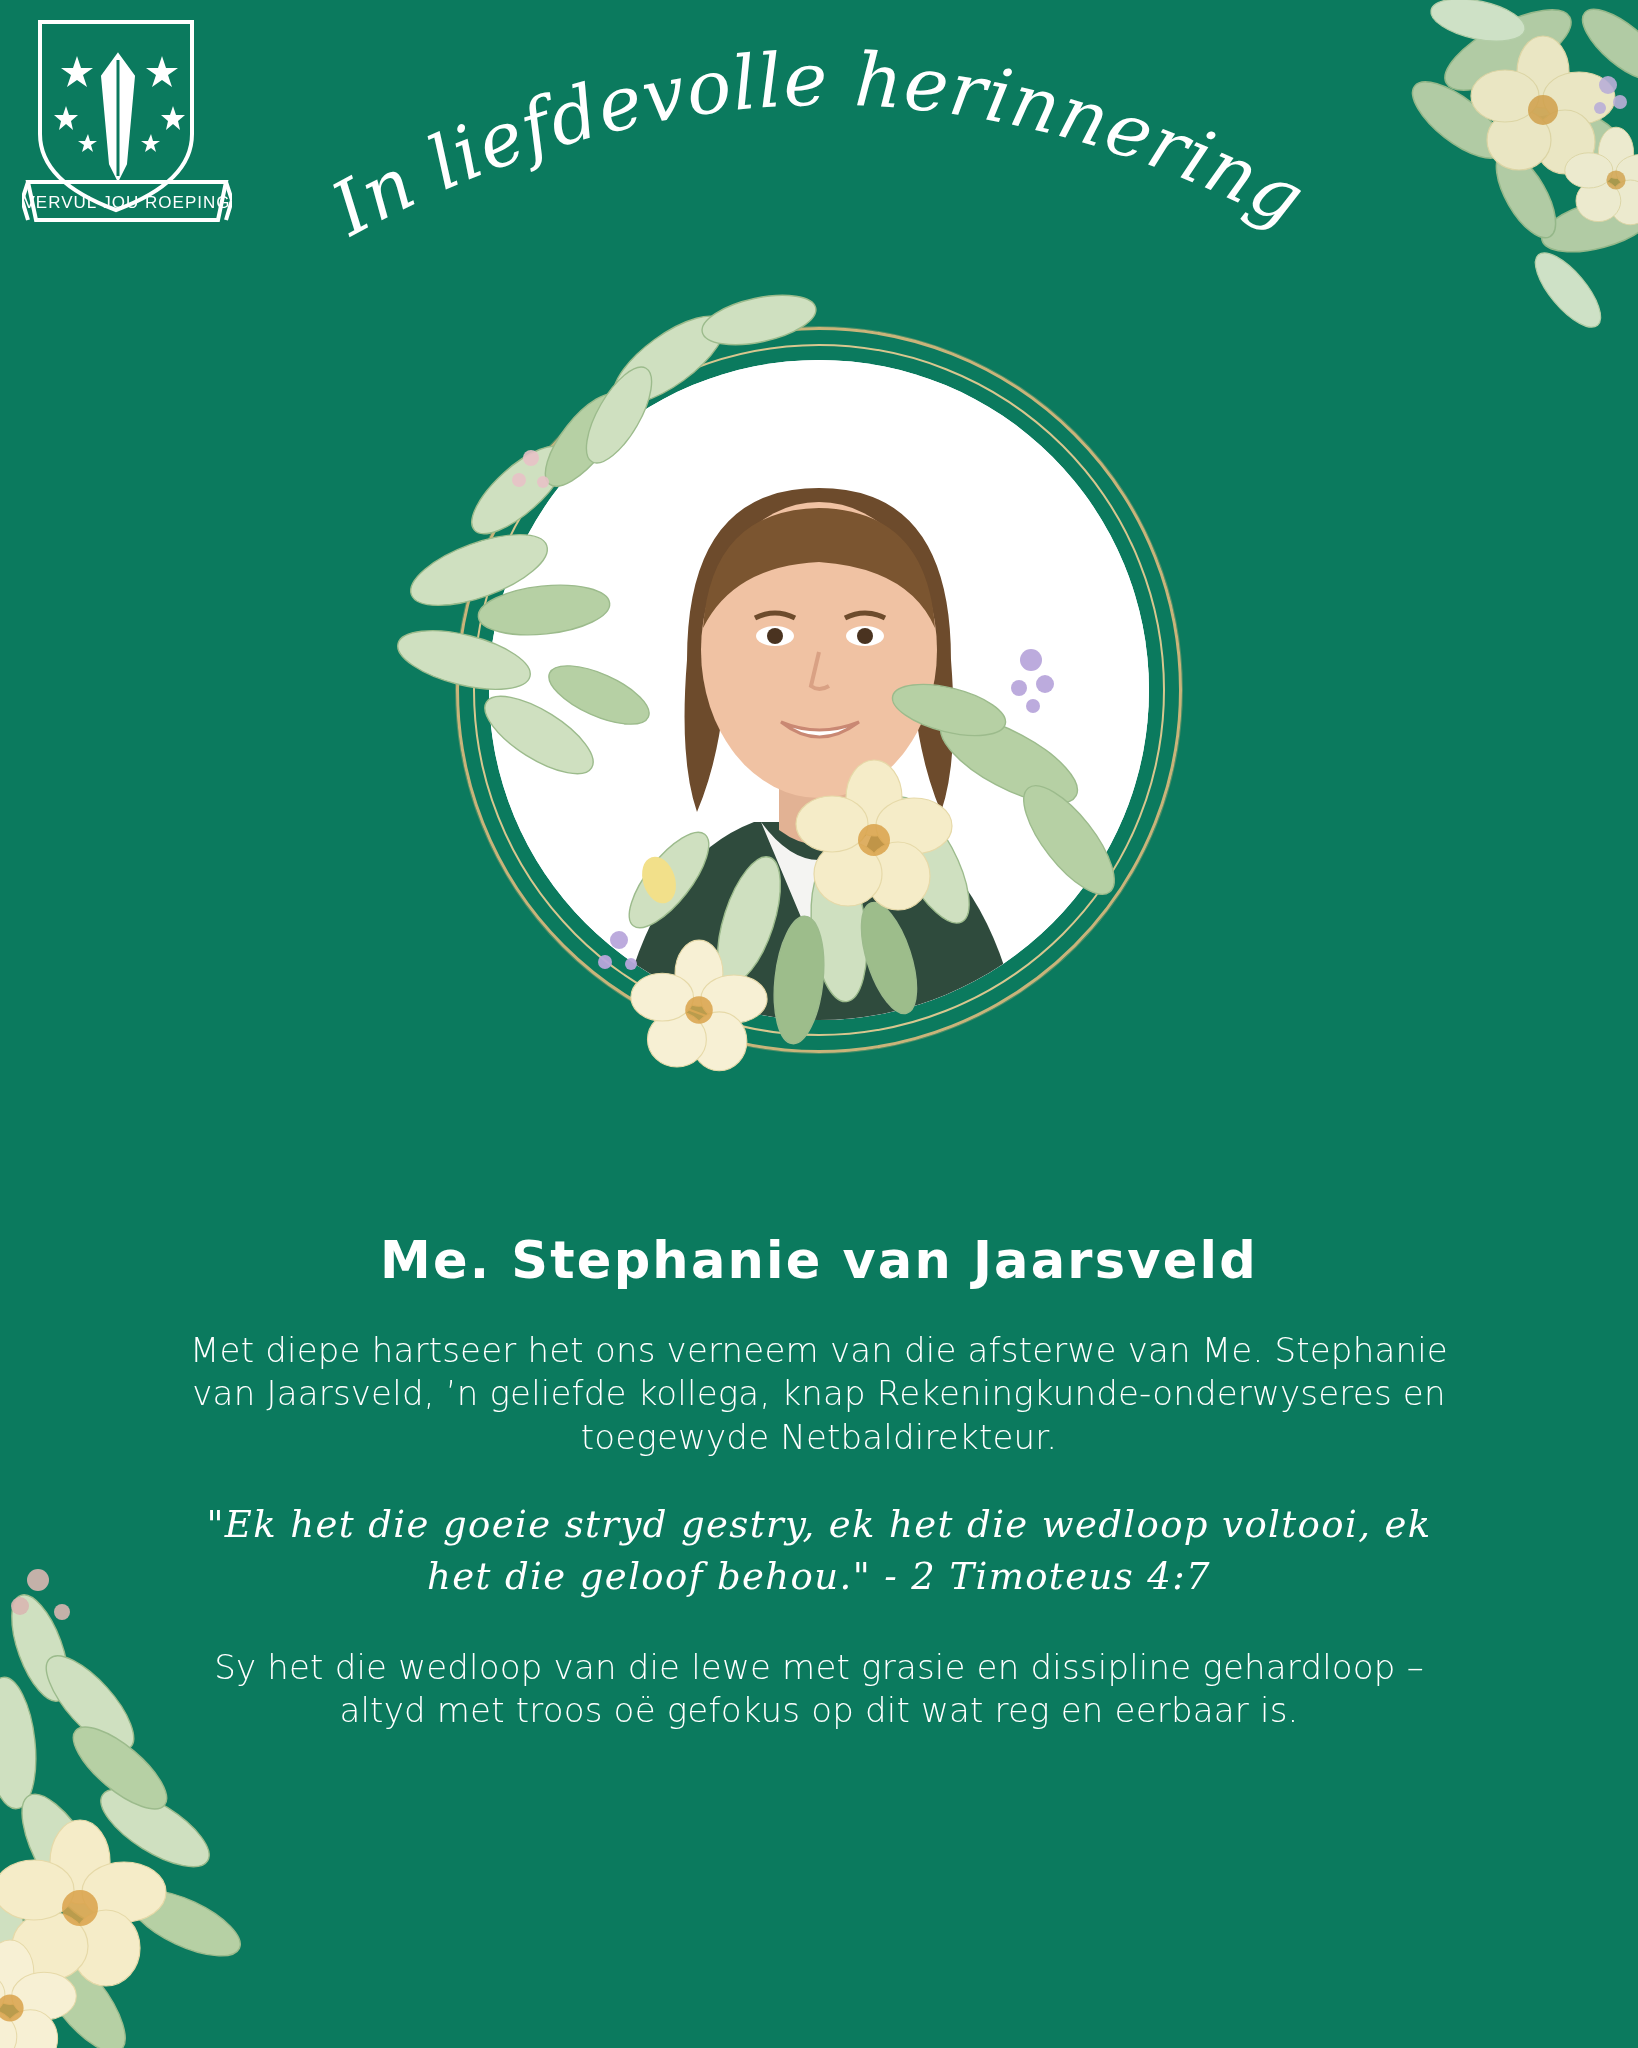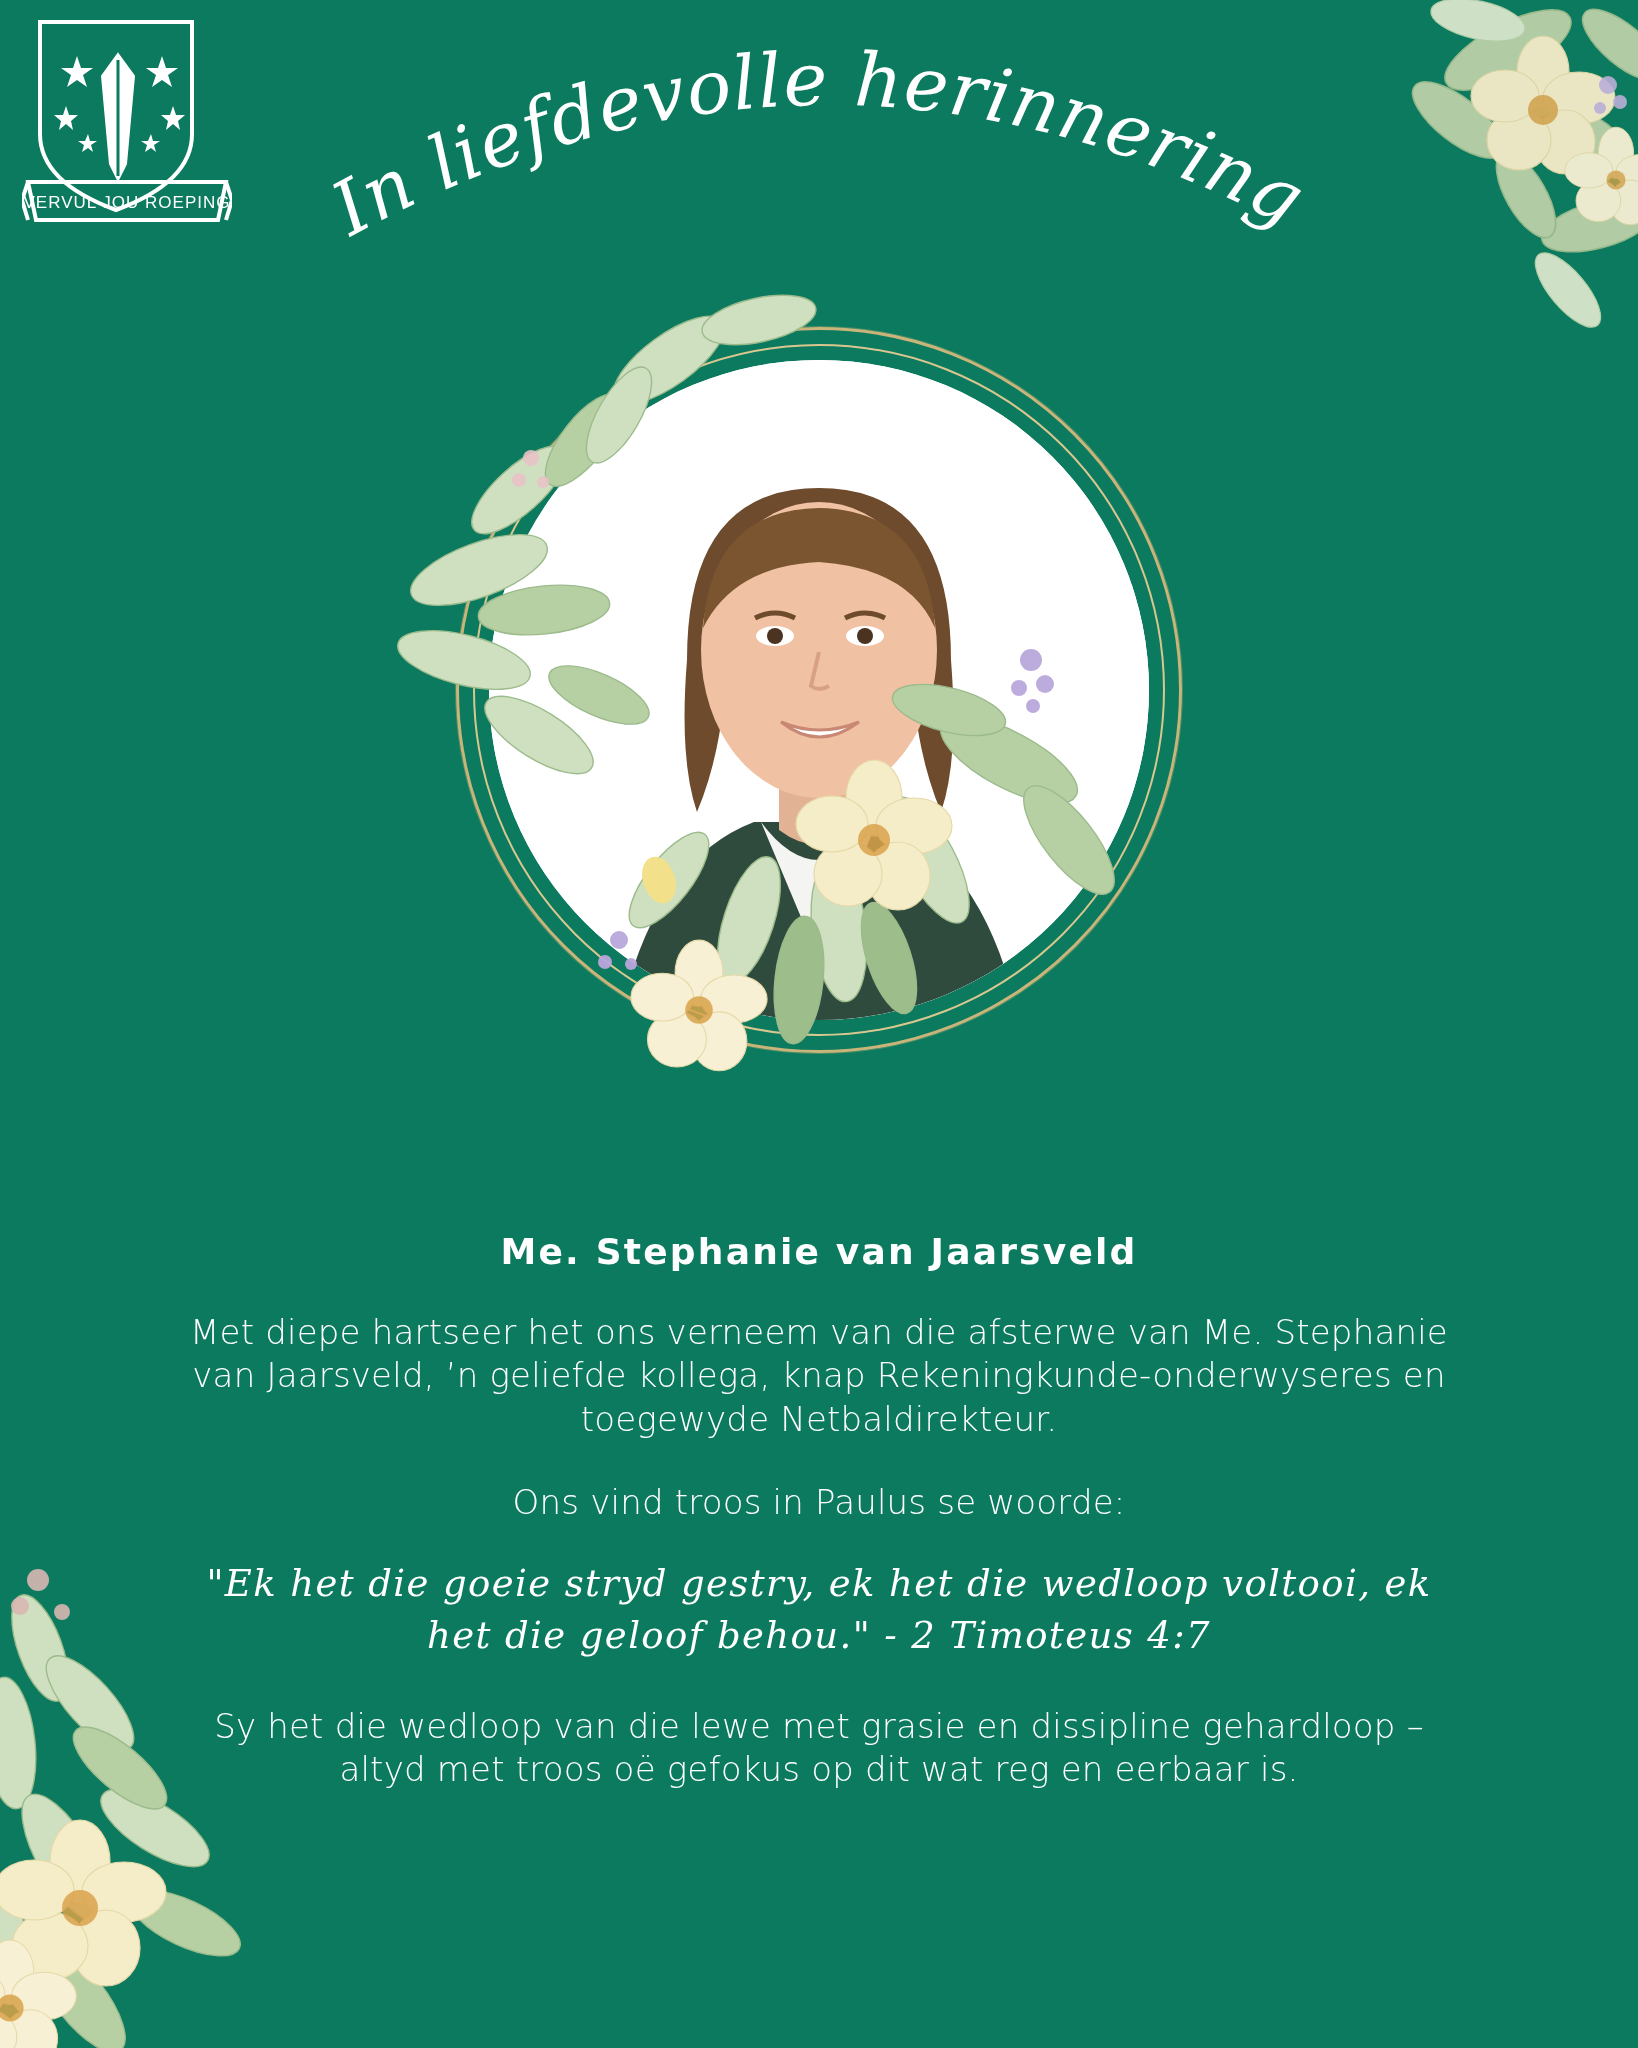--- a/index.html
+++ b/index.html
@@ -117,21 +117,21 @@
     position: absolute;
     left: 50%;
     transform: translateX(-50%);
     top: 1230px;
     width: 1300px;
     text-align: center;
   }
   .name {
     font-family: "DejaVu Sans", sans-serif;
     font-weight: bold;
-    font-size: 36px;
+    font-size: 51px;
     letter-spacing: 2.2px;
     margin: 0 0 38px 0;
     line-height: 1.2;
   }
   .para {
     font-family: "DejaVu Sans", sans-serif;
     font-size: 34px;
     line-height: 1.27;
     margin: 0 0 40px 0;
     letter-spacing: 0.2px;
@@ -395,18 +395,17 @@
         <circle cx="68" cy="52" r="11"></circle>
         <circle cx="50" cy="78" r="9"></circle>
         <circle cx="92" cy="84" r="8"></circle>
       </g>
     </svg>
   </div>
 
   <div class="content">
     <h1 class="name">Me. Stephanie van Jaarsveld</h1>
     <p class="para">Met diepe hartseer het ons verneem van die afsterwe van Me. Stephanie van Jaarsveld, ’n geliefde kollega, knap Rekeningkunde-onderwyseres en toegewyde Netbaldirekteur.</p>
-    <p class="para tight">Ons vind troos in Paulus se woorde:</p>
     <p class="verse">"Ek het die goeie stryd gestry, ek het die wedloop voltooi, ek het die geloof behou." - 2 Timoteus 4:7</p>
     <p class="para">Sy het die wedloop van die lewe met grasie en dissipline gehardloop – altyd met troos oë gefokus op dit wat reg en eerbaar is.</p>
   </div>
 
 </div>
 
 </body></html>

